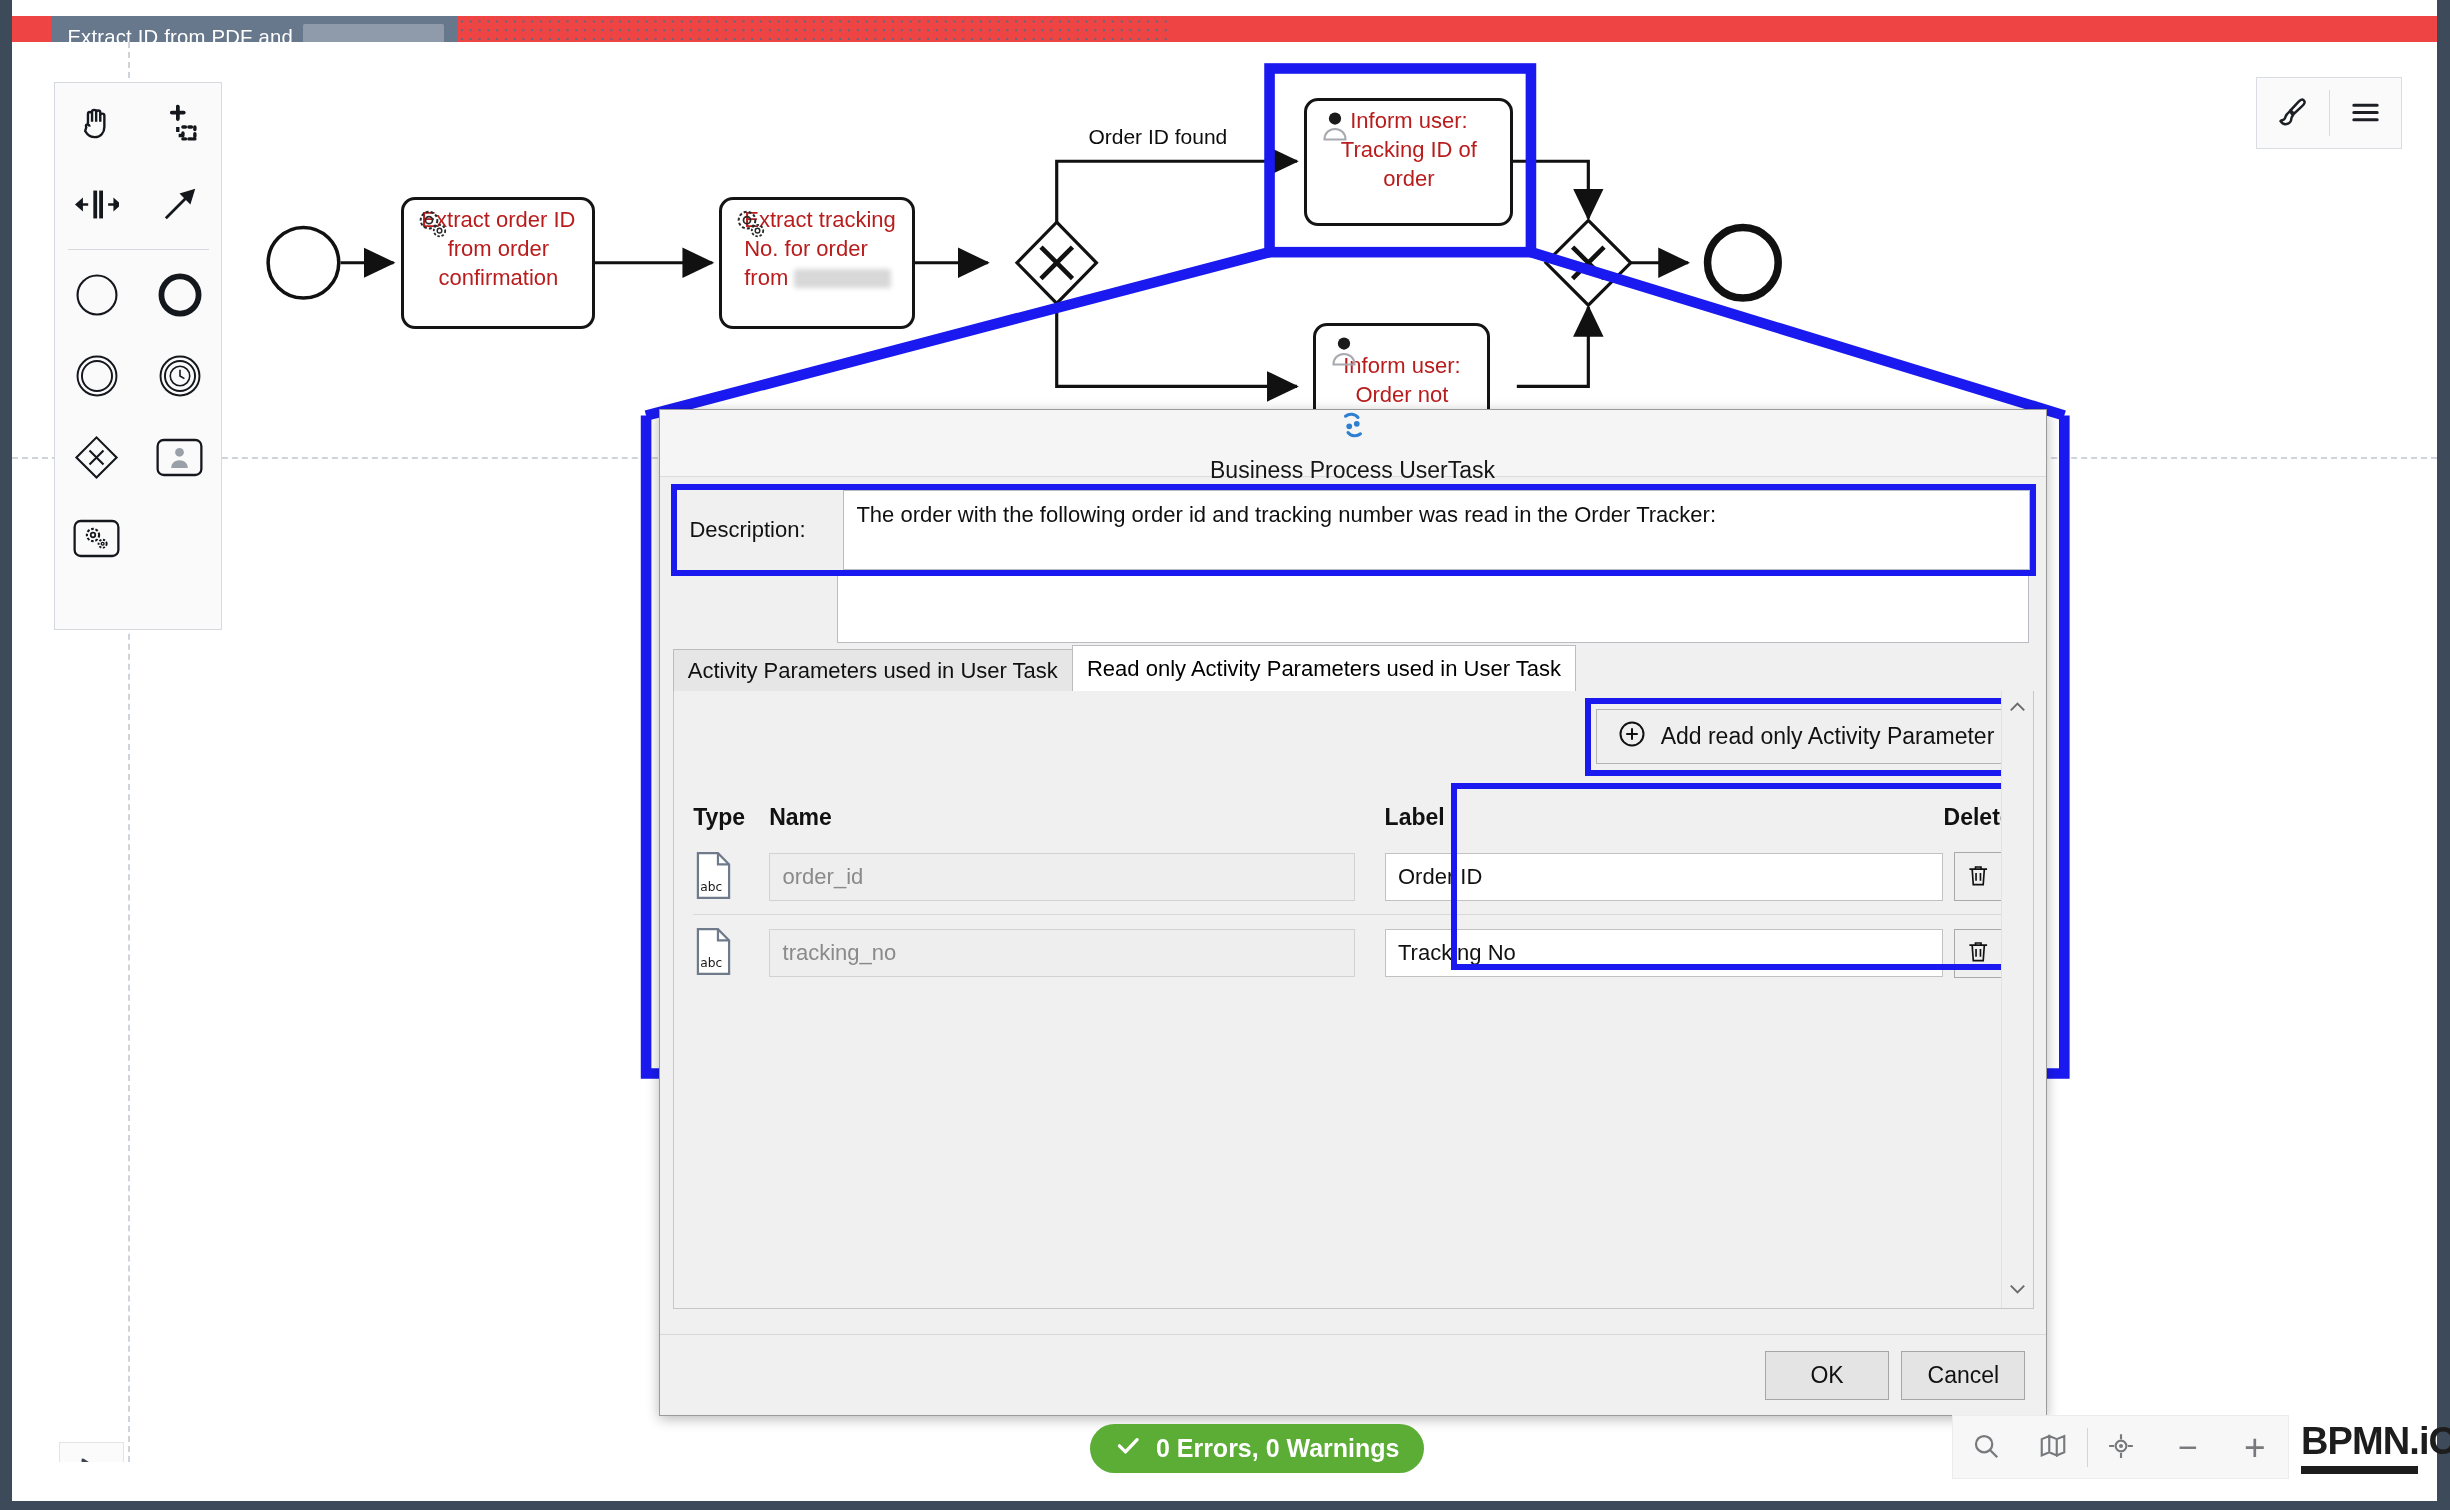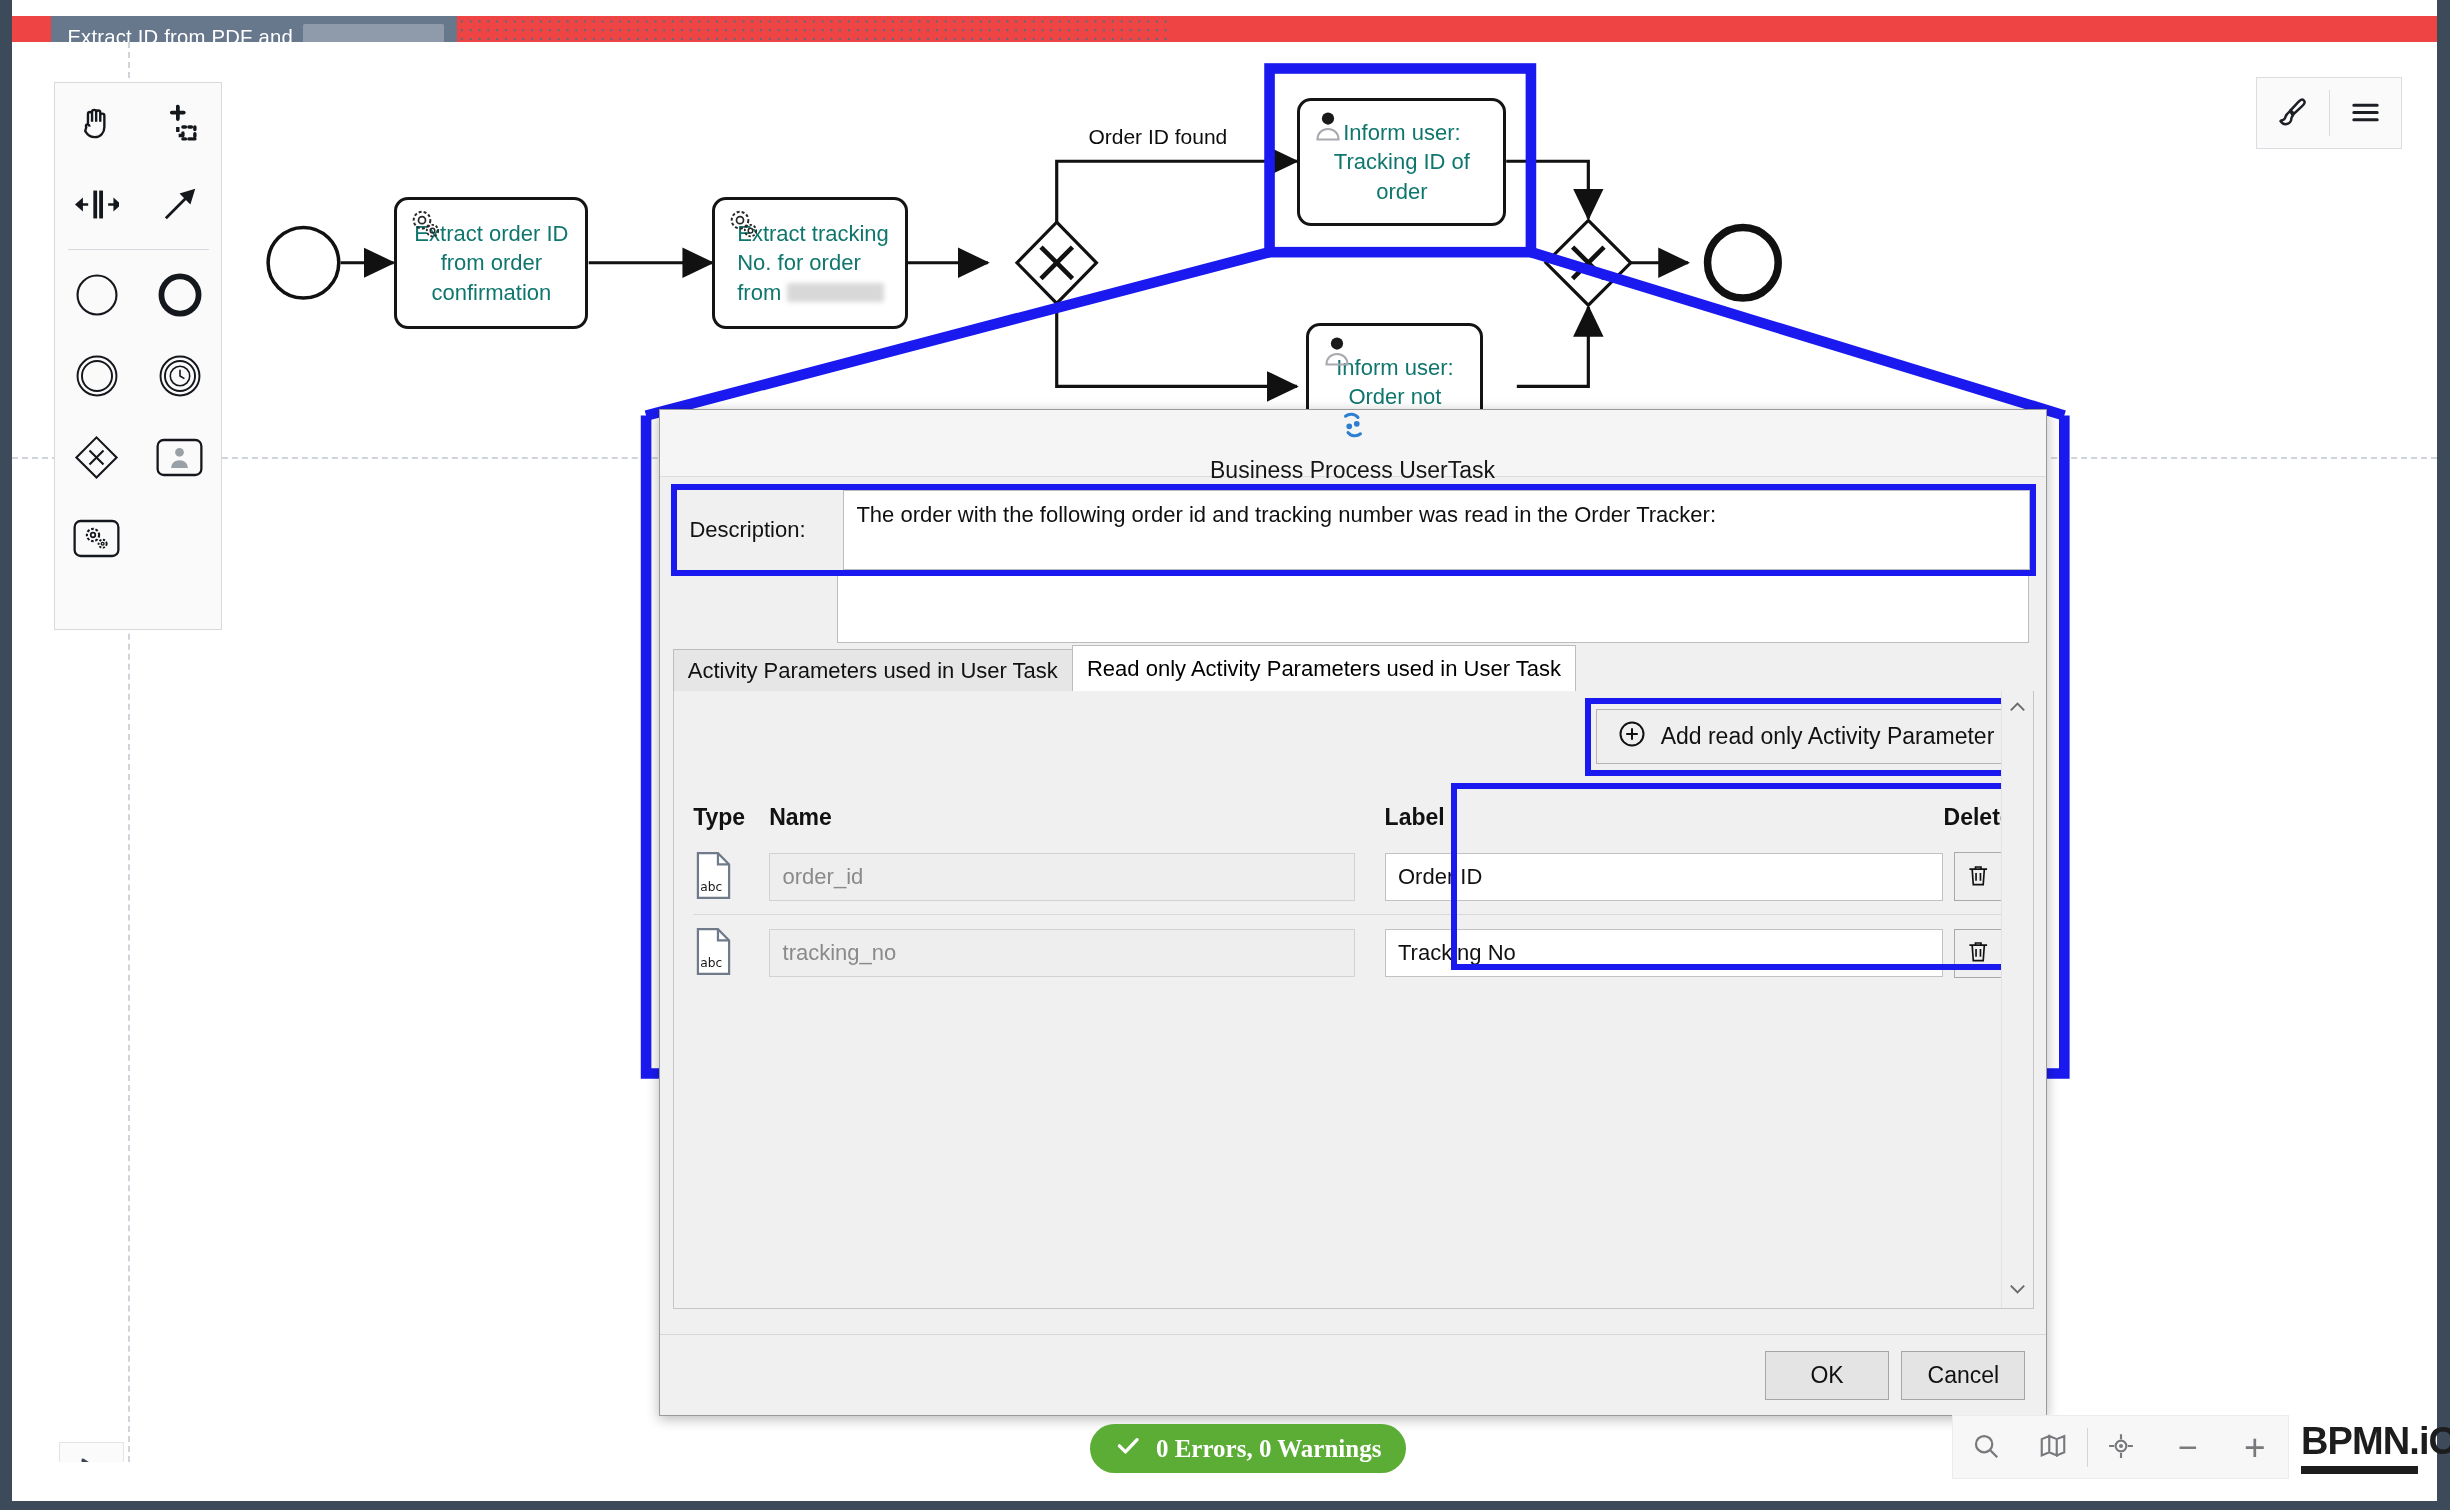--- a/index.html
+++ b/index.html
@@ -82,23 +82,24 @@
   #play-btn{
     position:absolute; left:47px; top:1400px; width:65px; height:65px;
     background:#fbfbfb; border:0.9px solid #e2e5e8;
     display:flex; align-items:center; justify-content:center;
   }
 
   
   .node{ position:absolute; }
   .task{
     background:#ffffff; border:3.5px solid #141414; border-radius:14px;
-    display:flex; align-items:center; justify-content:center;
-    text-align:center; font-size:22px; line-height:1.32; color:#0f766e;
+    display:flex; align-items:flex-start; justify-content:center;
+    text-align:center; font-size:22px; line-height:1.32; color:#b91c1c;
     padding:5.3px 8.8px;
+    margin-left:7px;
   }
   .task .tico{ position:absolute; left:10.6px; top:7px; }
   .task .redacted-inline{
     display:inline-block; width:97px; height:19.4px; vertical-align:-2.6px;
     background:#d8d8d8; border-radius:2.6px; filter:blur(2.6px);
   }
   .flow-label{
     position:absolute; font-size:21px; color:#0d0d0d; text-align:center;
     line-height:1.3; white-space:nowrap;
   }
@@ -181,21 +182,21 @@
   .dlg-btn{
     width:124px; height:49px; display:flex; align-items:center; justify-content:center;
     font-size:23px; color:#111; background:#e4e4e4; border:0.9px solid #a6a6a6;
   }
 
   
   #status-pill{
     position:absolute; left:1078px; top:1424px; height:49px;
     display:flex; align-items:center; gap:14px; padding:0 25px;
     background:#5cad36; border-radius:25px; color:#ffffff;
-    font-size:25px; font-weight:bold;font-family:Liberation Serif, serif;
+    font-size:25px; font-weight:bold;
   }
   #zoom-bar{
     position:absolute; right:148px; top:1415px; height:64px;
     background:#f7f7f7; border:0.9px solid #ececec;
     display:flex; align-items:center;
   }
   #zoom-bar .zb{ width:67px; height:62px; display:flex; align-items:center; justify-content:center; }
   #zoom-bar .zdiv{ width:0.9px; height:39px; background:#d5d5d5; }
   #brand{
     position:absolute; right:19.4px; top:1420px; width:117px;

